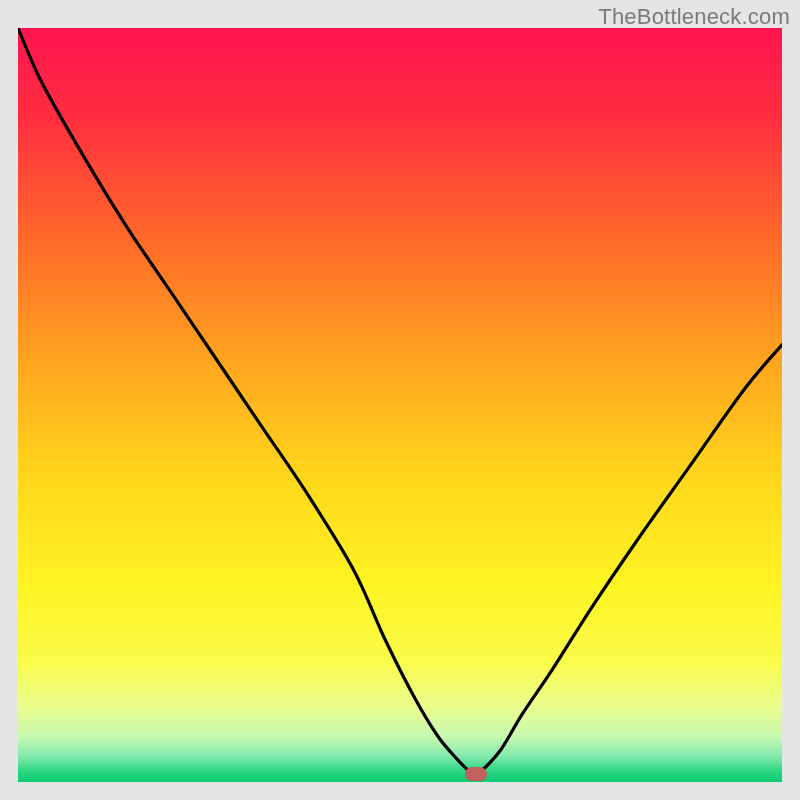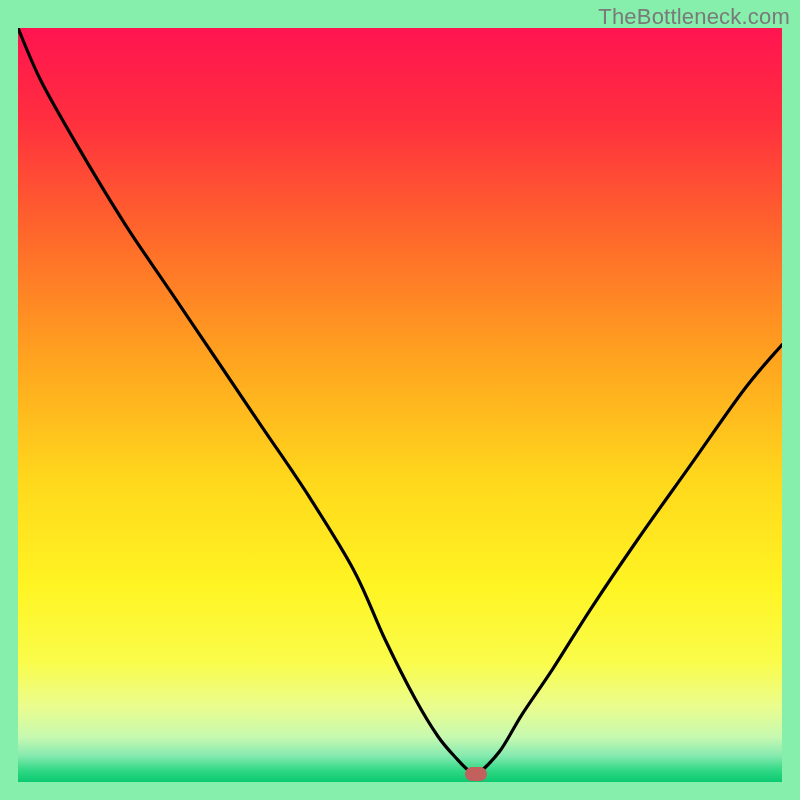--- a/index.html
+++ b/index.html
@@ -8,21 +8,21 @@
     width: 800px;
     height: 800px;
     background: #000;
     font-family: Arial, Helvetica, sans-serif;
     overflow: hidden;
   }
   .container {
     position: relative;
     width: 800px;
     height: 800px;
-    background: #86efac;
+    background: #e5e5e5;
   }
   .watermark {
     position: absolute;
     top: 4px;
     right: 10px;
     color: #7a7a7a;
     font-size: 22px;
     font-weight: 500;
     letter-spacing: 0.2px;
     z-index: 50;

